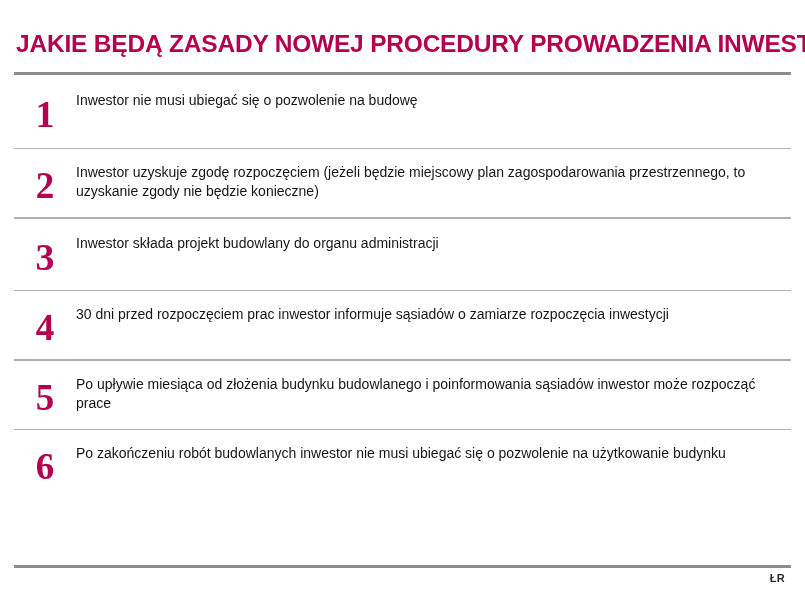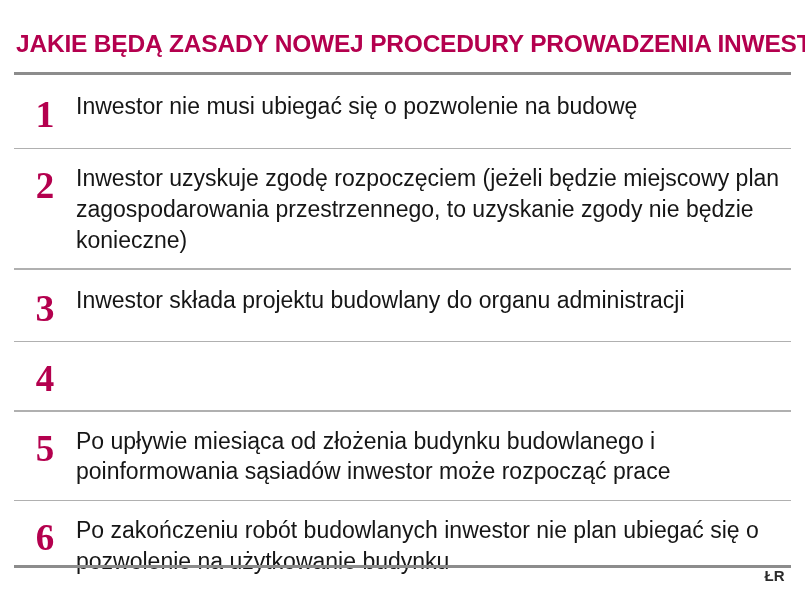--- a/index.html
+++ b/index.html
@@ -55,37 +55,37 @@
     font-family: "Liberation Serif", serif;
     font-weight: bold;
     font-size: 37px;
     color: #b4004e;
     line-height: 1;
     padding-top: 4px;
     user-select: none;
   }
   .text {
     flex: 1 1 auto;
-    font-size: 23px;
+    font-size: 14px;
     line-height: 1.33;
     color: #161616;
     padding-right: 6px;
   }
   .r1 .num, .r3 .num { font-size: 38px; }
   .r1 { padding: 16px 0 15px; }
   .r2 { padding: 14px 0 13px; }
   .r3 { padding: 15px 0 14px; }
   .r4 { padding: 14px 0 13px; }
   .r5 { padding: 14px 0 13px; }
   .r6 { padding: 14px 0 15px; }
   .credit {
     position: absolute;
     right: 20px;
     bottom: 8px;
-    font-size: 15px;
+    font-size: 11px;
     font-weight: bold;
     color: #2b2b2b;
     letter-spacing: 0.3px;
   }
   .bottom-rule {
     position: absolute;
     left: 14px;
     right: 14px;
     bottom: 24px;
     height: 3px;
@@ -110,38 +110,39 @@
     <div class="rule thin"></div>
 
     <div class="row r2">
       <div class="num">2</div>
       <div class="text">Inwestor uzyskuje zgodę rozpoczęciem (jeżeli będzie miejscowy plan zagospodarowania przestrzennego, to uzyskanie zgody nie będzie konieczne)</div>
     </div>
     <div class="rule thin"></div>
 
     <div class="row r3">
       <div class="num">3</div>
-      <div class="text">Inwestor składa projektu budowlany do organu administracji</div>
+      <div class="text">Inwestor składa projekt budowlany do organu administracji</div>
     </div>
     <div class="rule thin"></div>
 
     <div class="row r4">
       <div class="num">4</div>
+      <div class="text">30 dni przed rozpoczęciem prac inwestor informuje sąsiadów o zamiarze rozpoczęcia inwestycji</div>
     </div>
     <div class="rule thin"></div>
 
     <div class="row r5">
       <div class="num">5</div>
       <div class="text">Po upływie miesiąca od złożenia budynku budowlanego i poinformowania sąsiadów inwestor może rozpocząć prace</div>
     </div>
     <div class="rule thin"></div>
 
     <div class="row r6">
       <div class="num">6</div>
-      <div class="text">Po zakończeniu robót budowlanych inwestor nie plan ubiegać się o pozwolenie na użytkowanie budynku</div>
+      <div class="text">Po zakończeniu robót budowlanych inwestor nie musi ubiegać się o pozwolenie na użytkowanie budynku</div>
     </div>
 
   </div>
 
   <div class="bottom-rule"></div>
   <div class="credit">ŁR</div>
 
 </div>
 
 </body></html>

